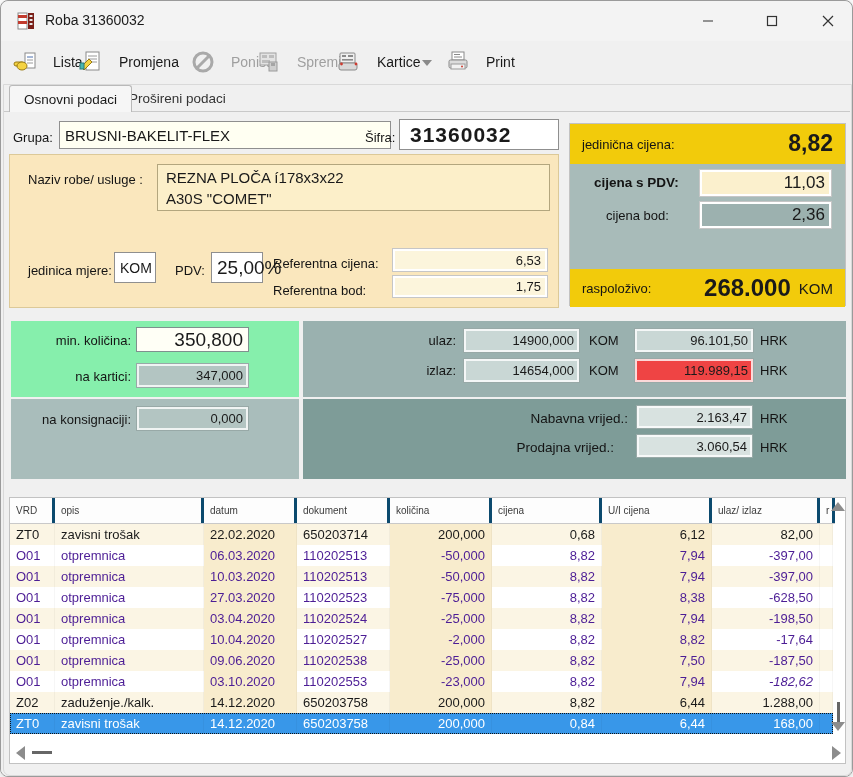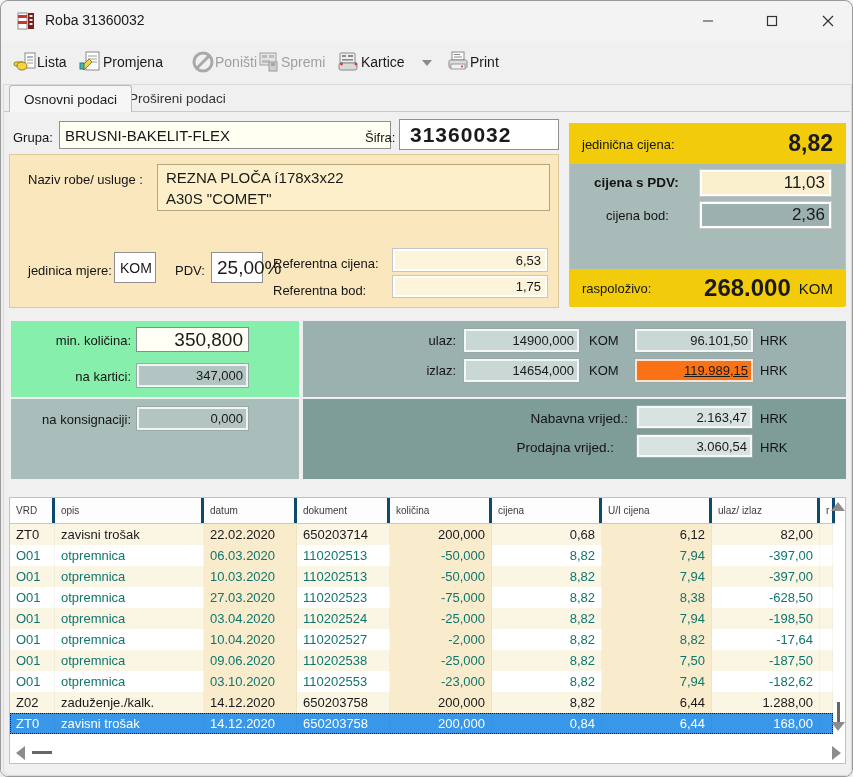--- a/index.html
+++ b/index.html
@@ -10,21 +10,21 @@
     font-family:"Liberation Sans","DejaVu Sans",sans-serif;color:#1a1a1a;
     overflow:hidden;box-shadow:0 2px 10px rgba(0,0,0,.18);
   }
   .abs{position:absolute;}
   
   .titlebar{position:absolute;left:0;top:0;width:100%;height:40px;background:#f3f3f3;border-radius:8px 8px 0 0;}
   .title-text{position:absolute;left:44px;top:11px;font-size:14px;color:#1b1b1b;}
   .win-btn{position:absolute;top:0;width:46px;height:39px;display:flex;align-items:center;justify-content:center;color:#333;}
   
   .toolbar{position:absolute;left:0;top:41px;width:100%;height:40px;background:#f0f0f0;}
-  .tbtn{position:absolute;top:3px;height:34px;display:flex;align-items:center;gap:0;padding:0 4px;font-size:14px;color:#1a1a1a;cursor:default;}
+  .tbtn{position:absolute;top:3px;height:34px;display:flex;align-items:center;gap:16px;padding:0 4px;font-size:14px;color:#1a1a1a;cursor:default;}
   .tbtn.disabled{color:#9f9f9f;}
   .tbtn .ticon{width:24px;height:24px;flex:0 0 auto;}
   .caret{position:absolute;top:18px;width:0;height:0;border-left:5px solid transparent;border-right:5px solid transparent;border-top:6px solid #8a8a8a;}
   
   .tabstrip{position:absolute;left:0;top:83px;width:100%;height:28px;}
   .tabline{position:absolute;left:2px;right:2px;top:27px;height:1px;background:#c9c9c9;}
   .tab{position:absolute;top:1px;height:27px;display:flex;align-items:center;padding:0 14px;font-size:13.5px;}
   .tab.active{background:#f6f6f6;border:1px solid #b9b9b9;border-bottom:none;border-radius:3px 3px 0 0;z-index:2;}
   .tab.inactive{color:#333;}
   
@@ -47,21 +47,21 @@
   
   .ledger{position:absolute;left:8px;top:385px;width:837px;height:267px;background:#ffffff;border:1px solid #c2c2c2;}
   .lheader{position:absolute;left:0;top:0;height:26px;display:flex;border-bottom:1px solid #c9c9c9;background:#fdfdfd;}
   .hcell{display:flex;align-items:center;padding:0 6px;font-size:10px;color:#3c3c3c;border-right:3px solid #0c4a6e;overflow:hidden;white-space:nowrap;}
   .lbody{position:absolute;left:0;top:26px;}
   .lrow{display:flex;height:21px;}
   .lcell{display:flex;align-items:center;padding:0 6px;font-size:13px;overflow:hidden;white-space:nowrap;border-right:1px solid rgba(0,0,0,.035);}
   .lcell.r{justify-content:flex-end;}
   .lrow.pale .lcell{background:#fbf5e4;}
   .lrow .lcell.creamcol{background:#f8eccd;}
-  .lrow.purple{color:#0f766e;}
+  .lrow.purple{color:#4c1d95;}
   .lrow.selected .lcell{background:#3897e9 !important;color:#ffffff;}
   .lrow.selected{outline:1px dotted #111;outline-offset:-1px;}
   
   .tri{width:0;height:0;position:absolute;}
   .tri.up{border-left:7px solid transparent;border-right:7px solid transparent;border-bottom:9px solid #8c8c8c;}
   .tri.down{border-left:7px solid transparent;border-right:7px solid transparent;border-top:9px solid #8c8c8c;}
   .tri.left{border-top:7px solid transparent;border-bottom:7px solid transparent;border-right:9px solid #8c8c8c;}
   .tri.right{border-top:7px solid transparent;border-bottom:7px solid transparent;border-left:9px solid #8c8c8c;}
   .thumb-v{position:absolute;width:3px;height:24px;background:#666;}
   .thumb-h{position:absolute;width:20px;height:3px;background:#666;}
@@ -256,21 +256,21 @@
       <span class="lbl abs" style="left:286px;top:12px;">KOM</span>
       <div class="tealfield abs" style="left:331px;top:7px;width:120px;height:25px;background:#c9d7d5;">
         <span>96.101,50</span>
       </div>
       <span class="lbl abs" style="left:457px;top:12px;">HRK</span>
       <span class="lbl abs" style="left:80px;top:42px;width:73px;text-align:right;">izlaz:</span>
       <div class="tealfield abs" style="left:160px;top:37px;width:117px;height:25px;background:#c9d7d5;">
         <span>14654,000</span>
       </div>
       <span class="lbl abs" style="left:286px;top:42px;">KOM</span>
-      <div class="tealfield abs" style="left:331px;top:37px;width:120px;height:25px;background:#f97316;text-decoration:underline;">
+      <div class="tealfield abs" style="left:331px;top:37px;width:120px;height:25px;background:#ef4444;">
         <span>119.989,15</span>
       </div>
       <span class="lbl abs" style="left:457px;top:42px;">HRK</span>
     </div>
     <div class="blk" style="left:302px;top:287px;width:543px;height:80px;background:#7e9c98;">
       <span class="lbl abs" style="left:205px;top:12px;width:120px;text-align:right;font-size:13.5px;">Nabavna vrijed.:</span>
       <div class="tealfield abs" style="left:333px;top:6px;width:117px;height:24px;background:#d8e2e0;">
         <span>2.163,47</span>
       </div>
       <span class="lbl abs" style="left:457px;top:12px;">HRK</span>
@@ -372,21 +372,21 @@
             <div class="lcell" style="width: 11px;"></div>
           </div>
           <div class="lrow purple">
             <div class="lcell" style="width: 45px;">O01</div>
             <div class="lcell" style="width: 149px;">otpremnica</div>
             <div class="lcell creamcol" style="width: 93px;">03.10.2020</div>
             <div class="lcell" style="width: 93px;">110202553</div>
             <div class="lcell r creamcol" style="width: 102px;">-23,000</div>
             <div class="lcell r" style="width: 110px;">8,82</div>
             <div class="lcell r creamcol" style="width: 110px;">7,94</div>
-            <div class="lcell r" style="width: 108px;">-182,62</div>
+            <div class="lcell r" style="width: 108px; font-style: italic;">-182,62</div>
             <div class="lcell" style="width: 11px;"></div>
           </div>
           <div class="lrow pale">
             <div class="lcell" style="width: 45px;">Z02</div>
             <div class="lcell" style="width: 149px;">zaduženje./kalk.</div>
             <div class="lcell creamcol" style="width: 93px;">14.12.2020</div>
             <div class="lcell" style="width: 93px;">650203758</div>
             <div class="lcell r creamcol" style="width: 102px;">200,000</div>
             <div class="lcell r" style="width: 110px;">8,82</div>
             <div class="lcell r creamcol" style="width: 110px;">6,44</div>

